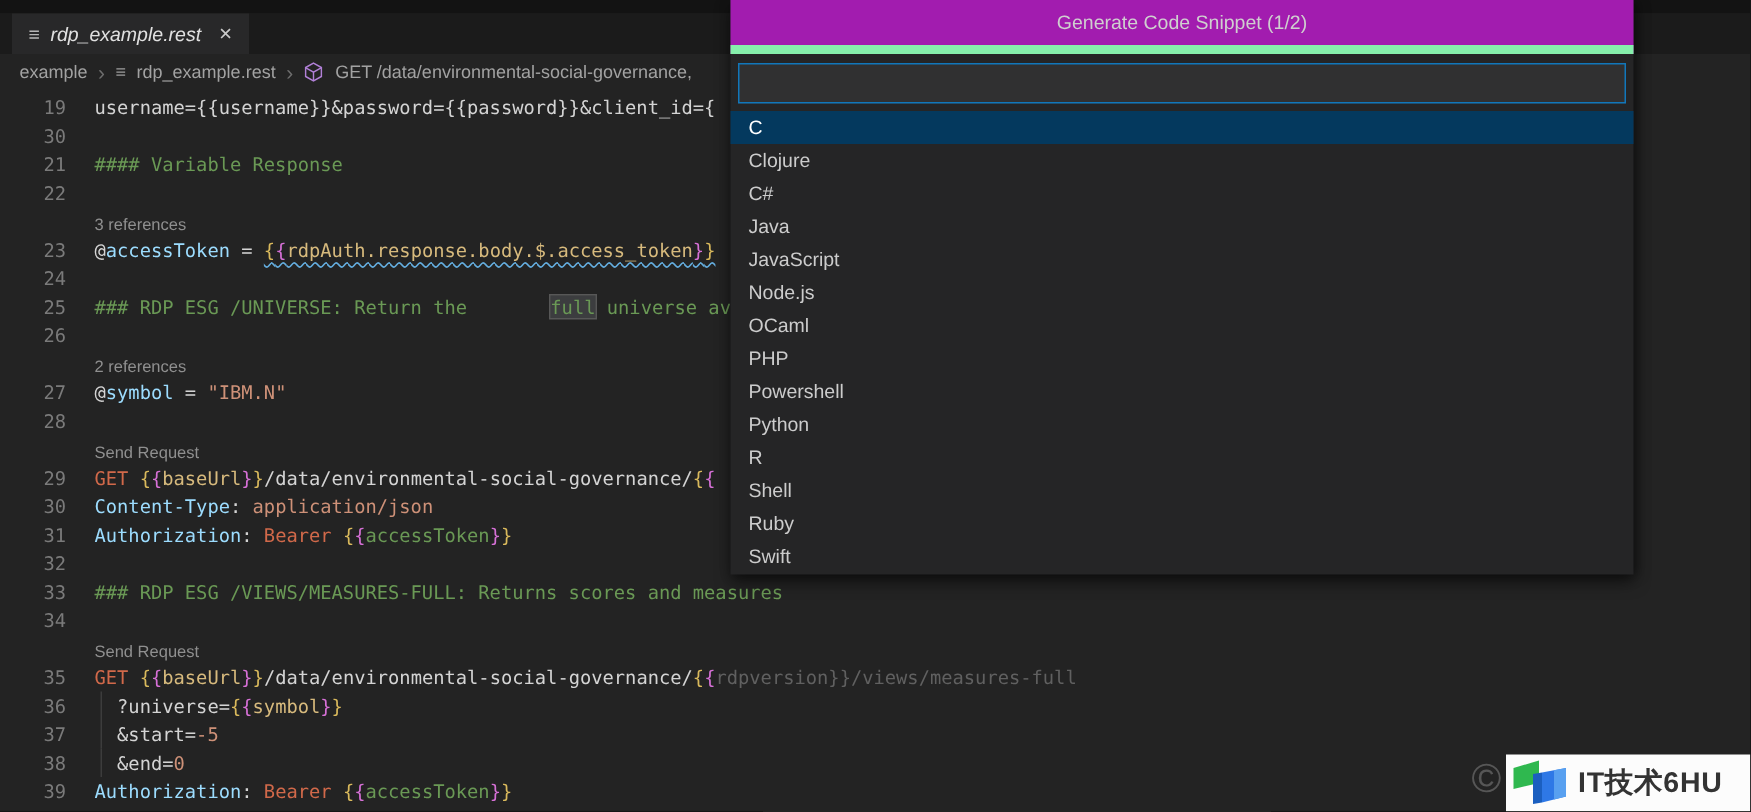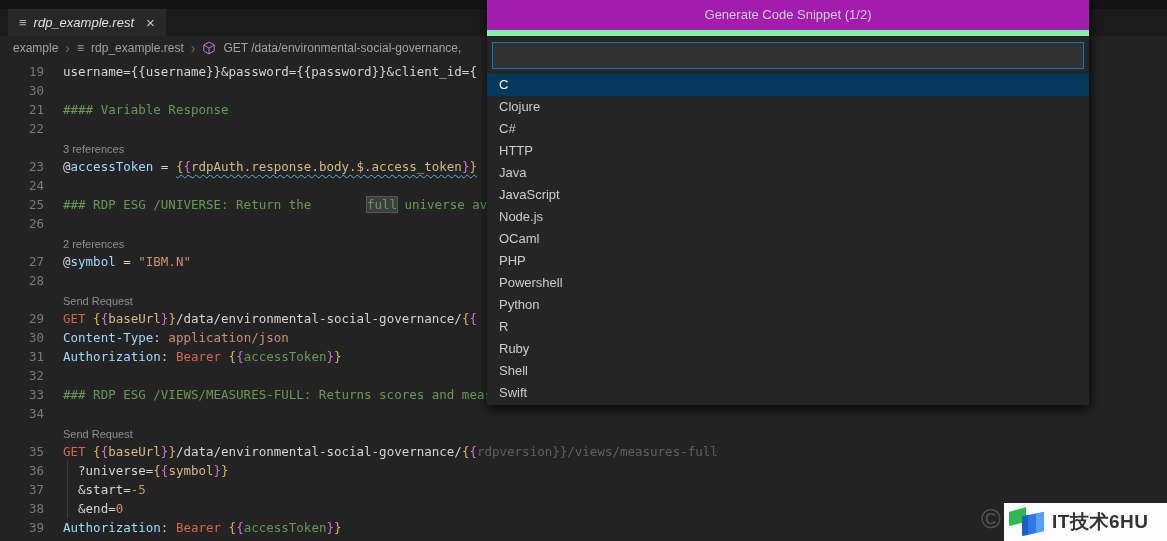--- a/index.html
+++ b/index.html
@@ -189,31 +189,30 @@
 
   <div class="quickpick">
     <div class="qp-title">Generate Code Snippet (1/2)</div>
     <div class="qp-input-wrap">
       <div class="qp-input"></div>
     </div>
     <div class="qp-list">
         <div class="qp-item selected">C</div>
         <div class="qp-item">Clojure</div>
         <div class="qp-item">C#</div>
-        <div class="qp-item">HTTP</div>
         <div class="qp-item">Java</div>
         <div class="qp-item">JavaScript</div>
         <div class="qp-item">Node.js</div>
         <div class="qp-item">OCaml</div>
         <div class="qp-item">PHP</div>
         <div class="qp-item">Powershell</div>
         <div class="qp-item">Python</div>
         <div class="qp-item">R</div>
+        <div class="qp-item">Shell</div>
         <div class="qp-item">Ruby</div>
-        <div class="qp-item">Shell</div>
         <div class="qp-item">Swift</div>
       </div>
   </div>
 
   <span class="wm-copy">©</span>
   <div class="wm-box">
     <span style="display:inline-flex;">
       <svg width="40" height="34" viewBox="0 0 40 34">
         <polygon points="2,7 19,2 19,17 2,21" fill="#2fb84f"></polygon>
         <polygon points="15,11 21,10 21,30 15,31" fill="#1b5fc0"></polygon>

